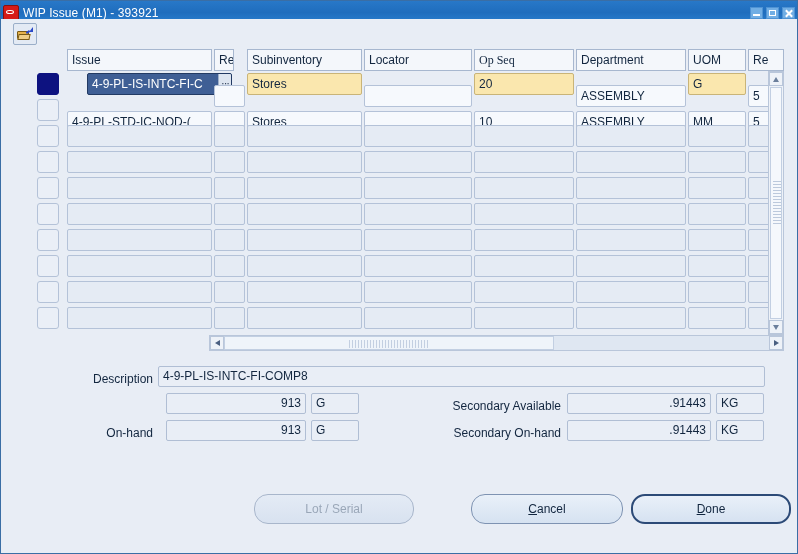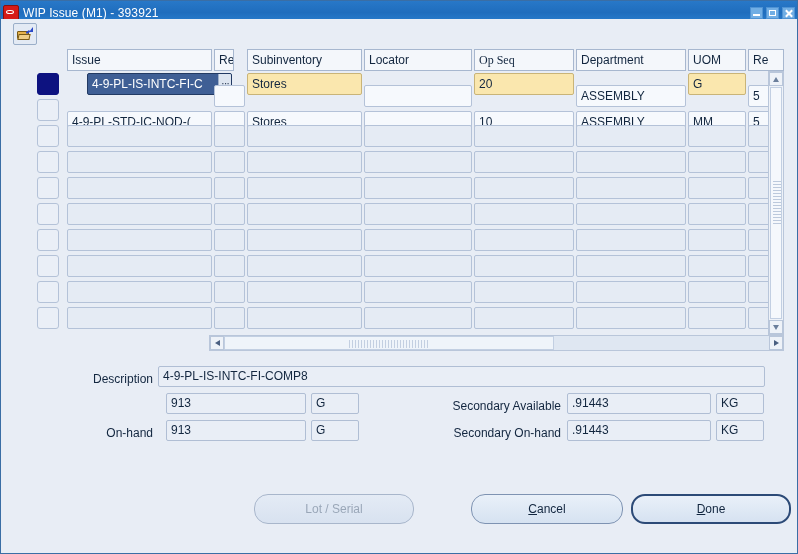--- a/index.html
+++ b/index.html
@@ -345,21 +345,21 @@
     border: 1px solid #b0bed4;
     border-radius: 2px;
     font-size: 12px;
     line-height: 18px;
     height: 21px;
     padding: 0 4px;
     color: #12263f;
     white-space: nowrap;
     overflow: hidden;
   }
-  .fld.right { text-align: left; }
+  .fld.right { text-align: right; }
 
   
   .btn {
     position: absolute;
     box-sizing: border-box;
     height: 30px;
     background: linear-gradient(to bottom, #e9f0f9 0%, #d6e2f1 100%);
     border: 1px solid #7e93b2;
     border-radius: 14px;
     font-size: 12px;

